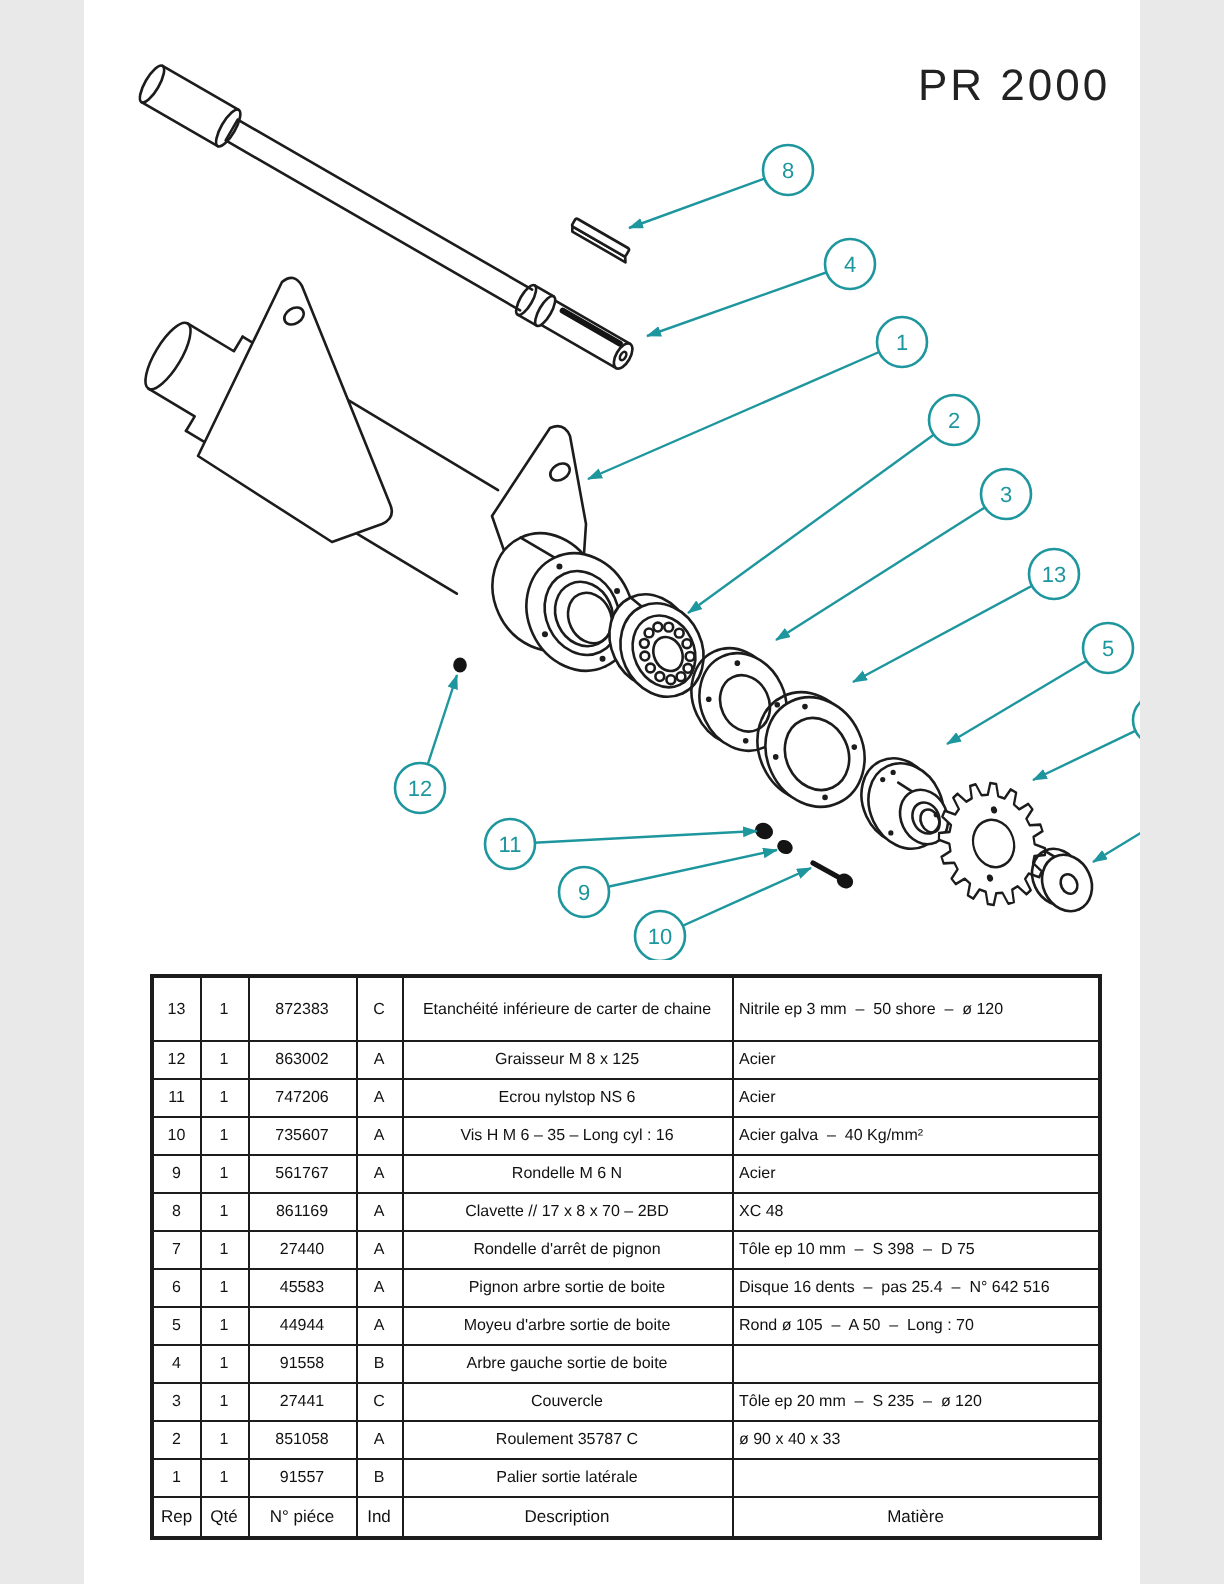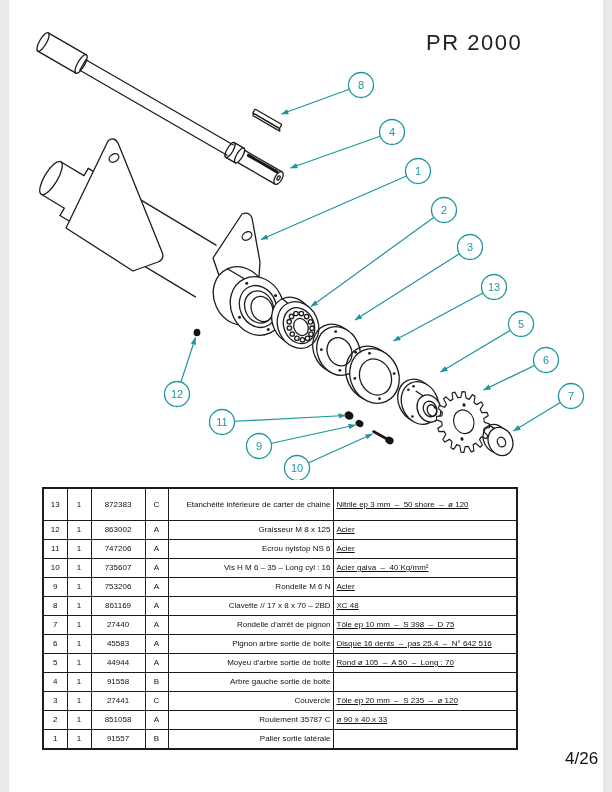--- a/index.html
+++ b/index.html
@@ -1,18 +1,18 @@
 <!DOCTYPE html>
 <html style="--accent: #1E969E; --line: #1c1c1c;"><head>
 <meta charset="utf-8">
 <style>
   :root { --accent:#1E969E; --line:#1c1c1c; }
   html,body { margin:0; padding:0; background:#e9e9e9; }
   .page {
-    position:relative; width:594px; height:792px; background:#ffffff;
+    position:relative; width:528px; height:792px; background:#ffffff;
     font-family:"Liberation Sans", sans-serif; overflow:hidden; margin:0 auto;
   }
   .title {
     position:absolute; left:417px; top:30px; font-size:22px; color:#222;
     letter-spacing:1.5px; font-weight:400;
   }
   .pageno { position:absolute; left:556px; top:749px; font-size:17px; color:#111; }
   svg.drawing { position:absolute; left:0; top:0; }
   svg .k  { stroke:var(--line); stroke-width:1.3; fill:none; stroke-linecap:round; stroke-linejoin:round; }
   svg .wf { fill:#ffffff; }
@@ -25,22 +25,22 @@
   table.parts {
     position:absolute; left:33px; top:487px; width:474px;
     border-collapse:collapse; table-layout:fixed;
     border:2px solid var(--line);
   }
   table.parts td {
     border:1px solid var(--line); font-size:8px; line-height:1.25; color:#111;
     padding:0 2px; height:18px; text-align:center; vertical-align:middle;
     overflow:hidden;
   }
-  table.parts td.l { text-align:right; padding:0 2px; }
-  table.parts td.m { text-align:left; padding:0 3px; white-space:pre;text-decoration:underline; }
+  table.parts td.l { text-align:center; padding:0 2px; }
+  table.parts td.m { text-align:left; padding:0 3px; white-space:pre; }
   table.parts tr.dbl td { height:31px; }
   table.parts tr.hdr td { height:19px; font-size:8.5px; text-align:center; }
 </style>
 </head>
 <body>
 
 <div class="page">
 
   <div class="title">PR 2000</div>
 
@@ -287,21 +287,21 @@
           <td>10</td>
           <td>1</td>
           <td>735607</td>
           <td>A</td>
           <td class="l">Vis H M 6 – 35  –  Long cyl : 16</td>
           <td class="m">Acier galva  –  40 Kg/mm²</td>
         </tr>
         <tr>
           <td>9</td>
           <td>1</td>
-          <td>753206</td>
+          <td>561767</td>
           <td>A</td>
           <td class="l">Rondelle M 6 N</td>
           <td class="m">Acier</td>
         </tr>
         <tr>
           <td>8</td>
           <td>1</td>
           <td>861169</td>
           <td>A</td>
           <td class="l">Clavette // 17 x 8 x 70  –  2BD</td>
@@ -356,17 +356,25 @@
           <td class="m">ø 90 x 40 x 33</td>
         </tr>
         <tr>
           <td>1</td>
           <td>1</td>
           <td>91557</td>
           <td>B</td>
           <td class="l">Palier sortie latérale</td>
           <td class="m"></td>
         </tr>
+        <tr class="hdr">
+          <td>Rep</td>
+          <td>Qté</td>
+          <td>N° piéce</td>
+          <td>Ind</td>
+          <td>Description</td>
+          <td>Matière</td>
+        </tr>
       </tbody>
   </table>
 
   <div class="pageno">4/26</div>
 </div>
 
 </body></html>

